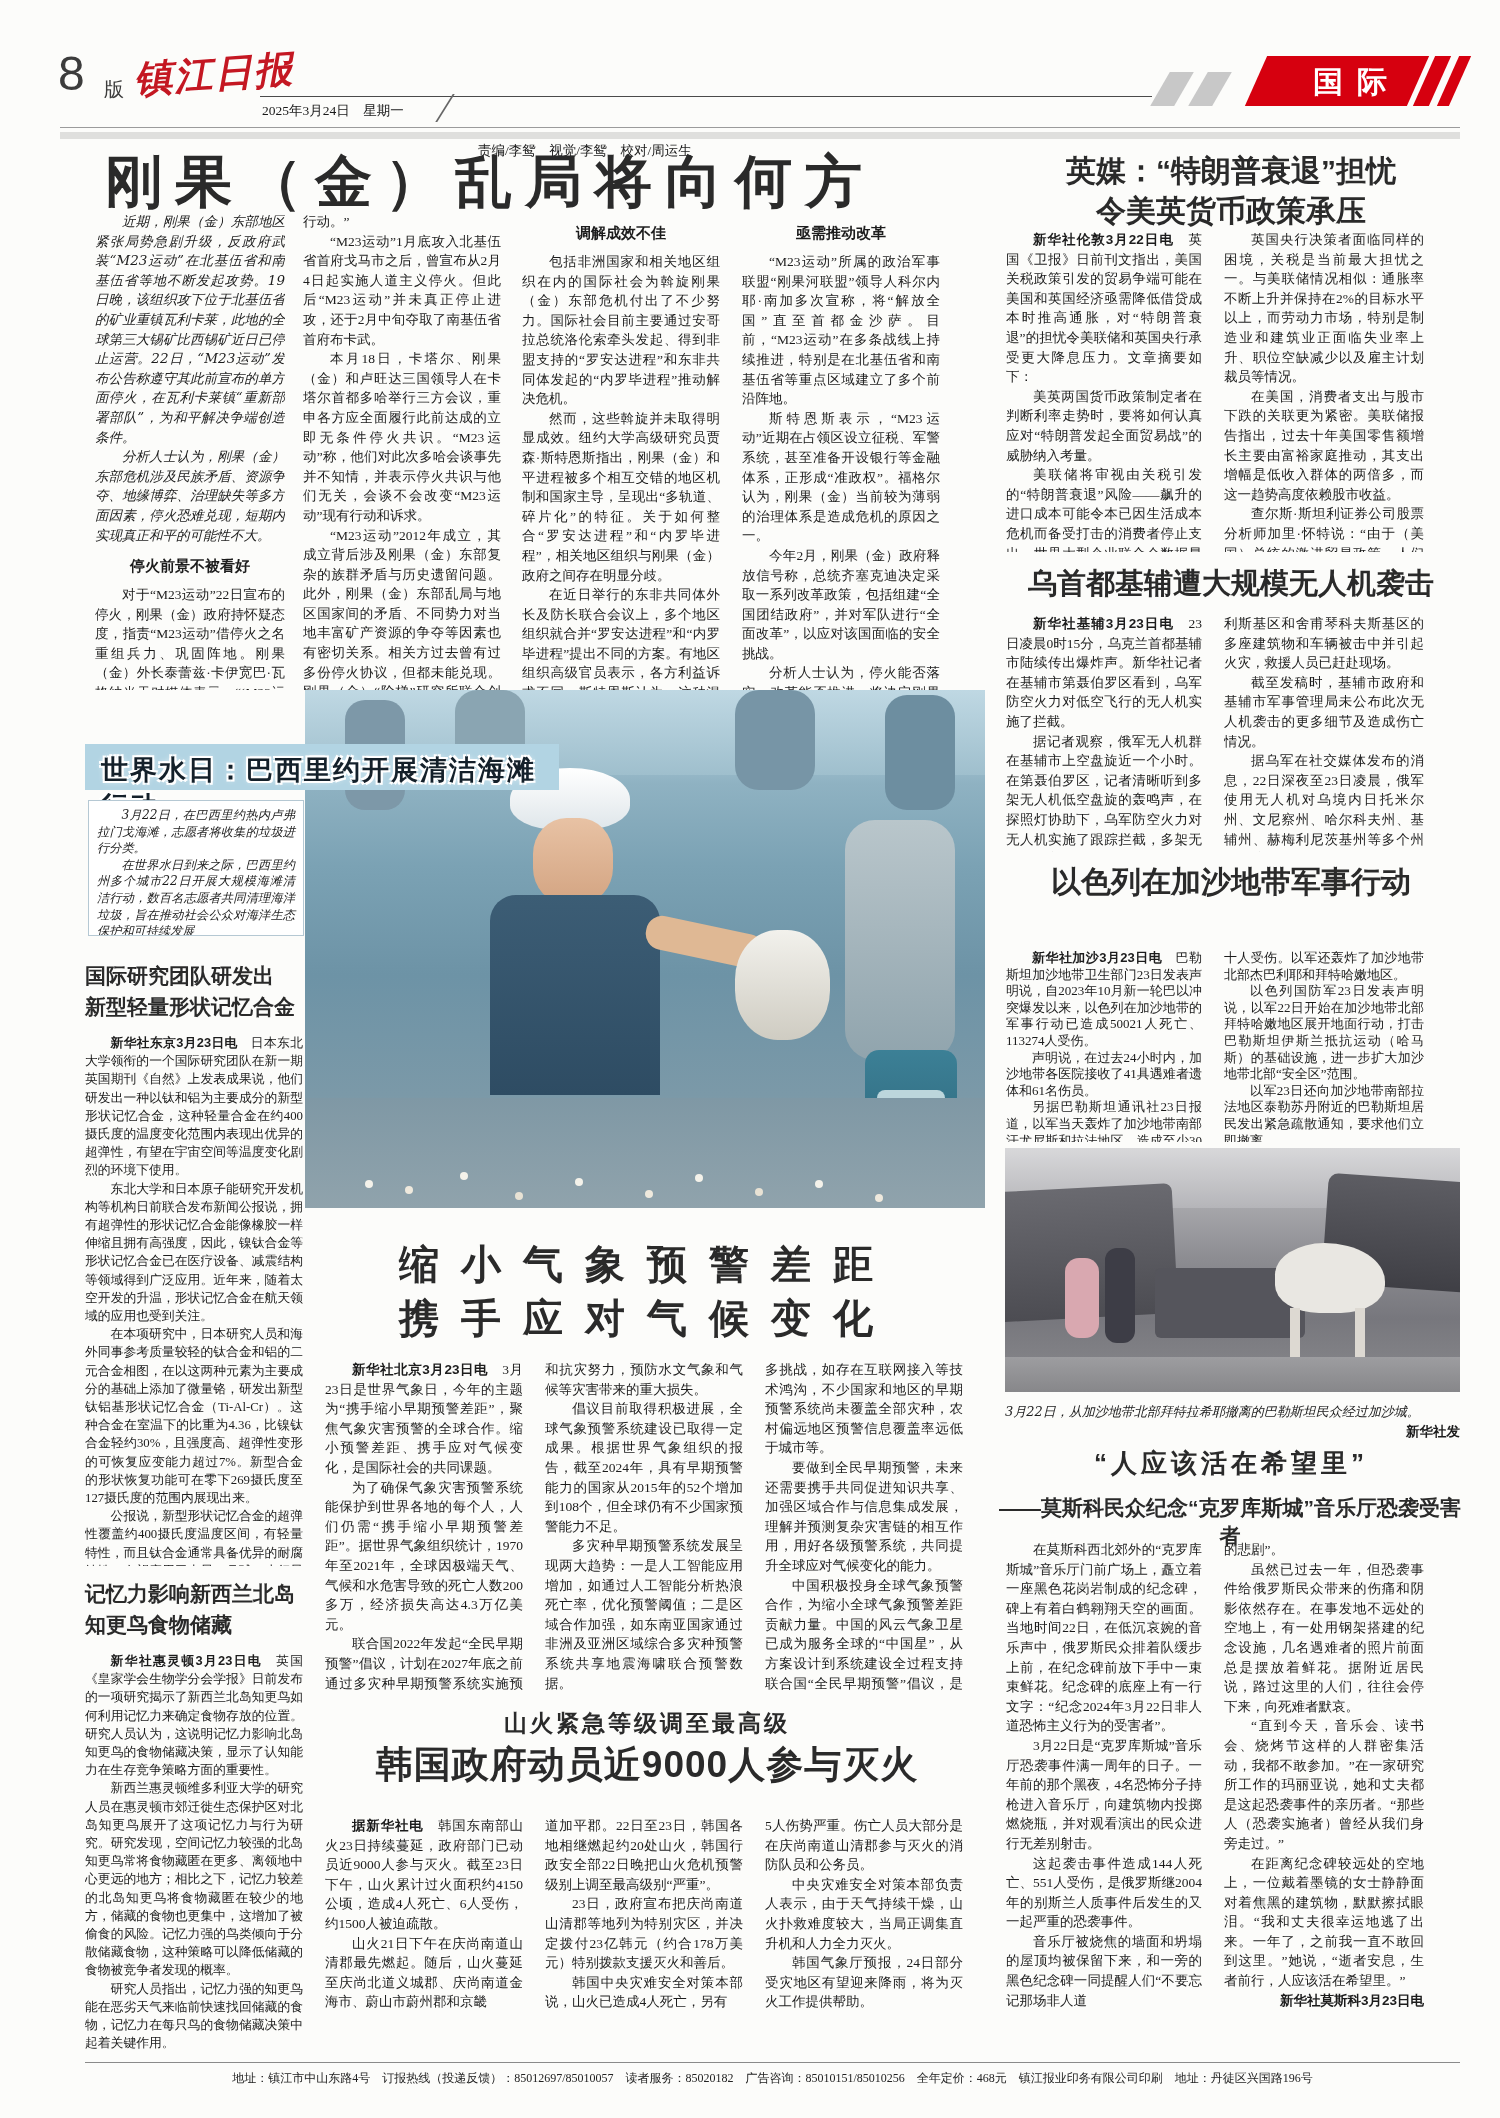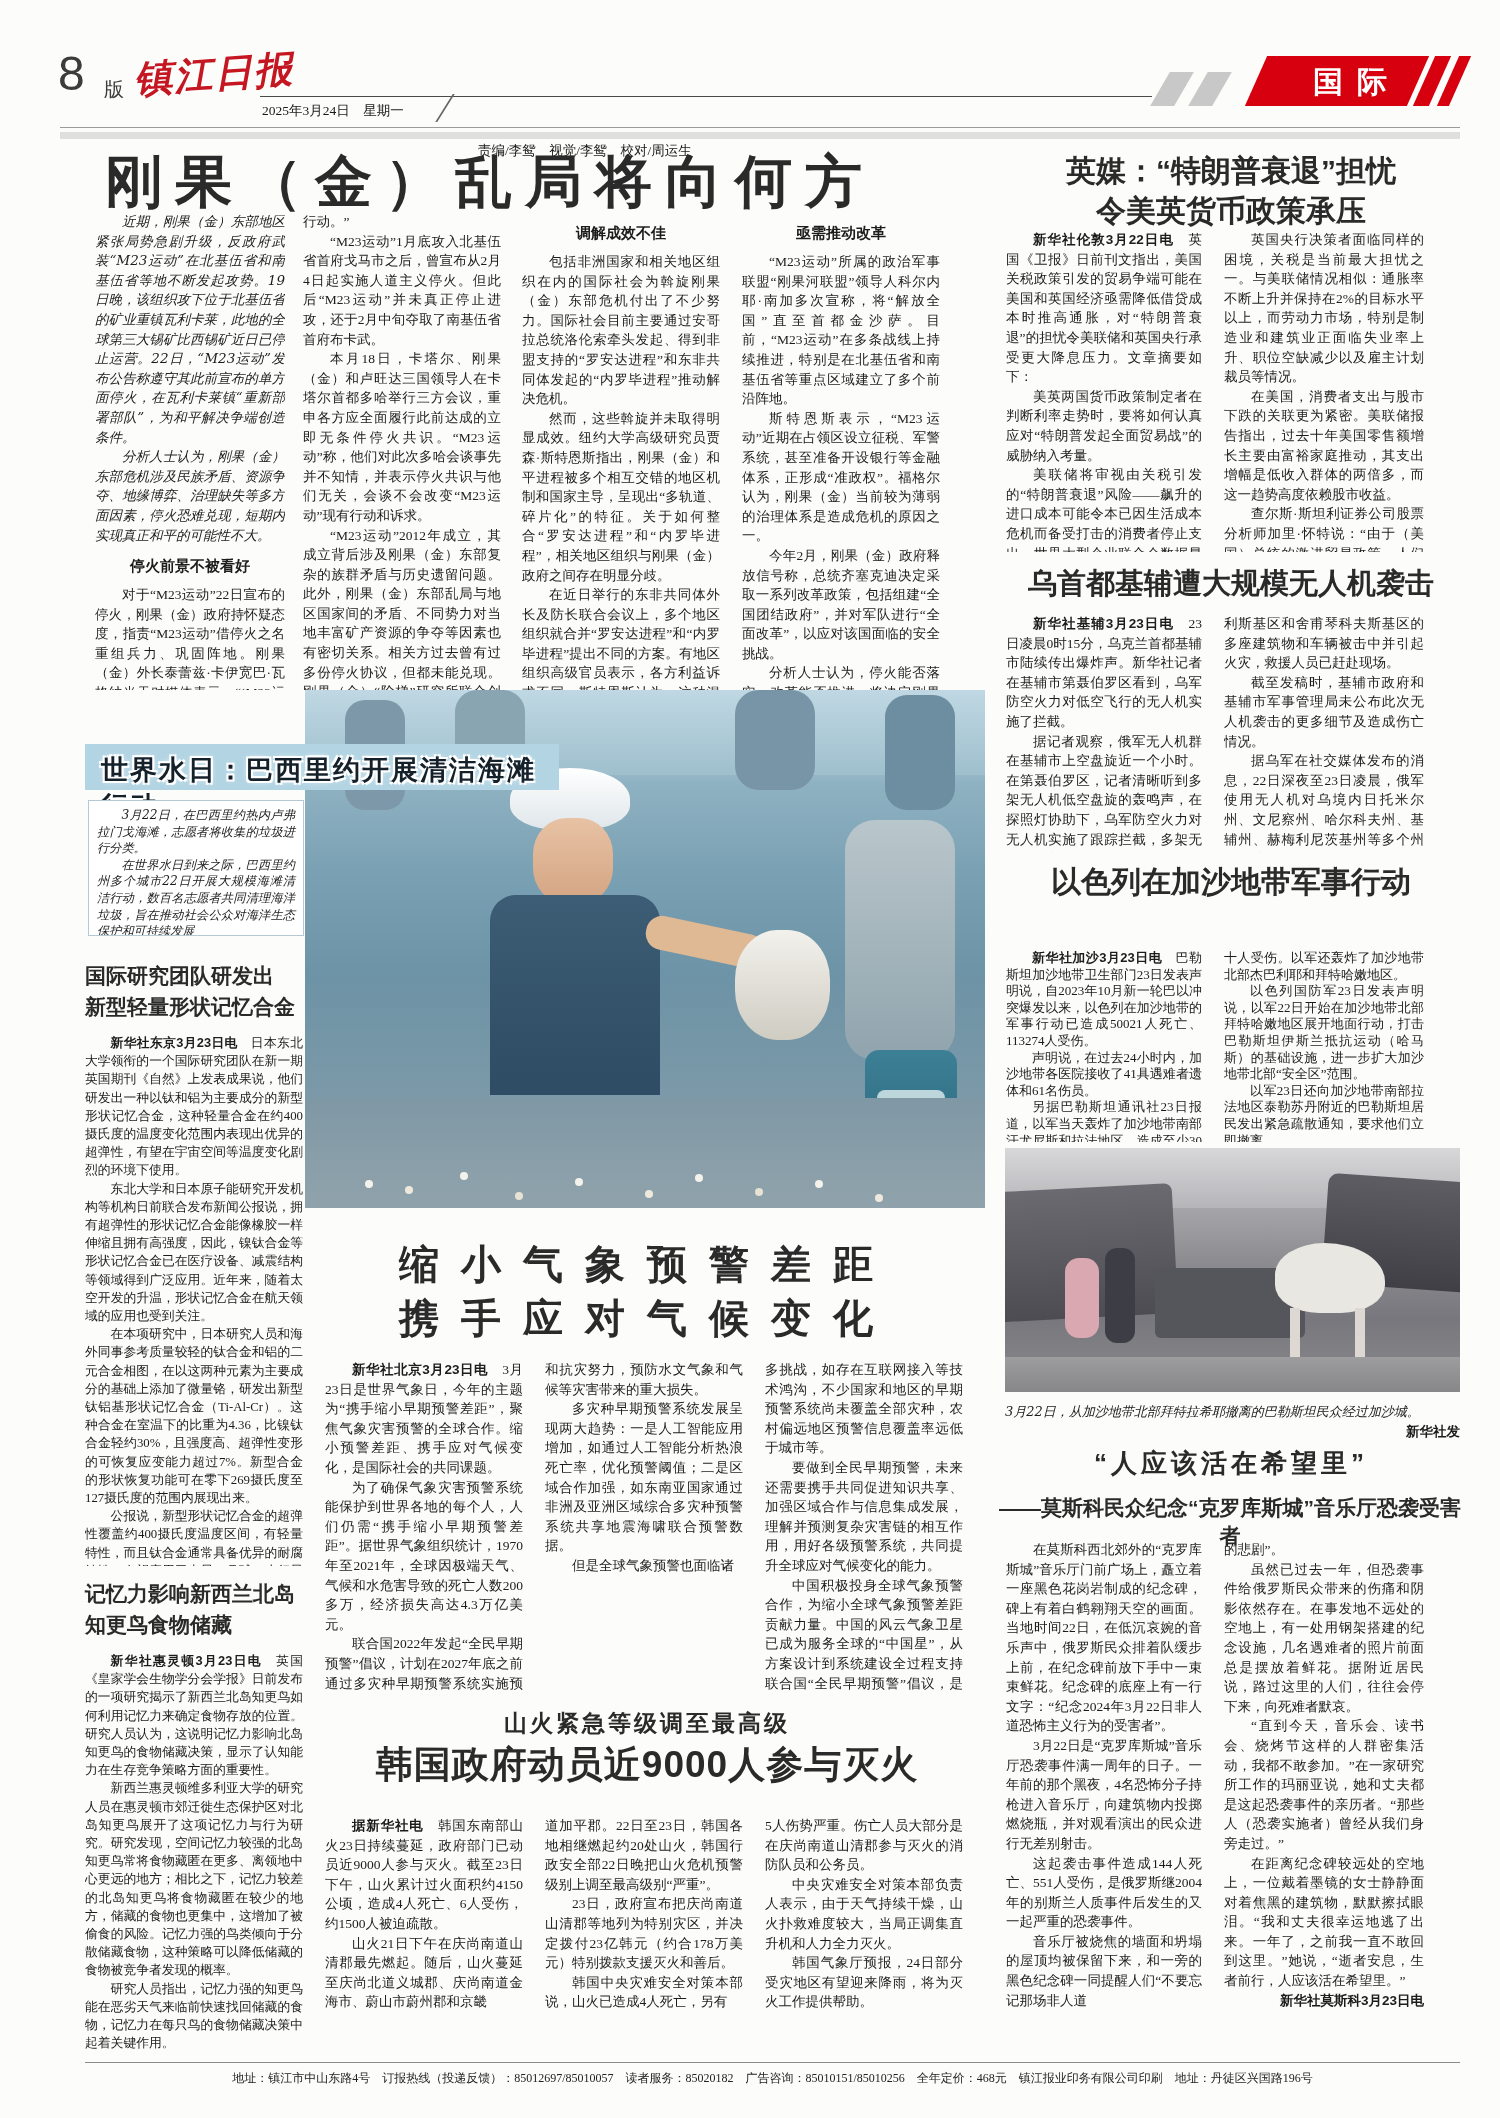--- a/index.html
+++ b/index.html
@@ -248,20 +248,21 @@
 
   <div class="abs hl" id="weatherh1">缩小气象预警差距</div>
   <div class="abs hl" id="weatherh2">携手应对气候变化</div>
   <div class="col" id="weatherc1">
       <p class="blk-lead"><b>新华社北京3月23日电　</b>3月23日是世界气象日，今年的主题为“携手缩小早期预警差距”，聚焦气象灾害预警的全球合作。缩小预警差距、携手应对气候变化，是国际社会的共同课题。</p>
       <p class="blk-p">为了确保气象灾害预警系统能保护到世界各地的每个人，人们仍需“携手缩小早期预警差距”。据世界气象组织统计，1970年至2021年，全球因极端天气、气候和水危害导致的死亡人数200多万，经济损失高达4.3万亿美元。</p>
       <p class="blk-p">联合国2022年发起“全民早期预警”倡议，计划在2027年底之前通过多灾种早期预警系统实施预先行动</p>
     </div>
   <div class="col" id="weatherc2">
       <p class="blk-cont">和抗灾努力，预防水文气象和气候等灾害带来的重大损失。</p>
+      <p class="blk-p">倡议目前取得积极进展，全球气象预警系统建设已取得一定成果。根据世界气象组织的报告，截至2024年，具有早期预警能力的国家从2015年的52个增加到108个，但全球仍有不少国家预警能力不足。</p>
       <p class="blk-p">多灾种早期预警系统发展呈现两大趋势：一是人工智能应用增加，如通过人工智能分析热浪死亡率，优化预警阈值；二是区域合作加强，如东南亚国家通过非洲及亚洲区域综合多灾种预警系统共享地震海啸联合预警数据。</p>
       <p class="blk-p">但是全球气象预警也面临诸</p>
     </div>
   <div class="col" id="weatherc3">
       <p class="blk-cont">多挑战，如存在互联网接入等技术鸿沟，不少国家和地区的早期预警系统尚未覆盖全部灾种，农村偏远地区预警信息覆盖率远低于城市等。</p>
       <p class="blk-p">要做到全民早期预警，未来还需要携手共同促进知识共享、加强区域合作与信息集成发展，理解并预测复杂灾害链的相互作用，用好各级预警系统，共同提升全球应对气候变化的能力。</p>
       <p class="blk-p">中国积极投身全球气象预警合作，为缩小全球气象预警差距贡献力量。中国的风云气象卫星已成为服务全球的“中国星”，从方案设计到系统建设全过程支持联合国“全民早期预警”倡议，是全球早期预警体系建设的重要力量。</p>
     </div>
 
   <div class="abs hl" id="koreakick">山火紧急等级调至最高级</div>

